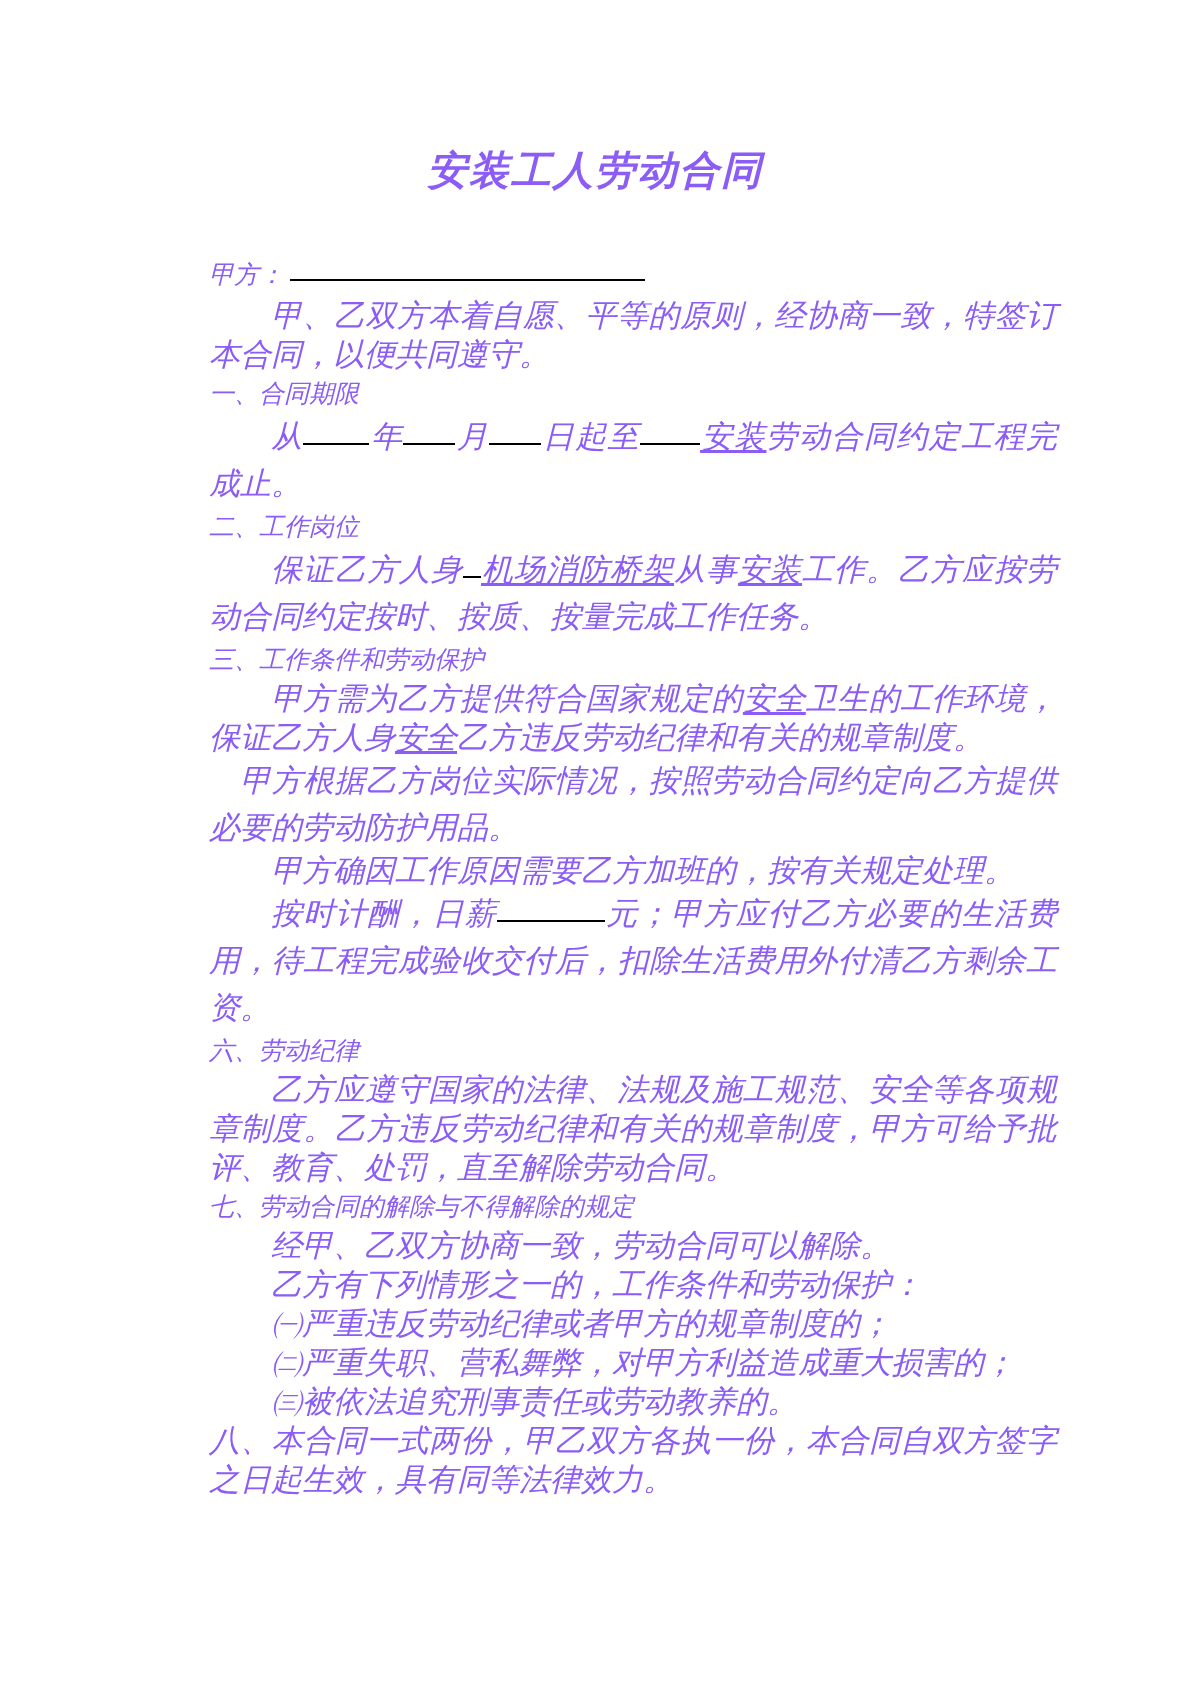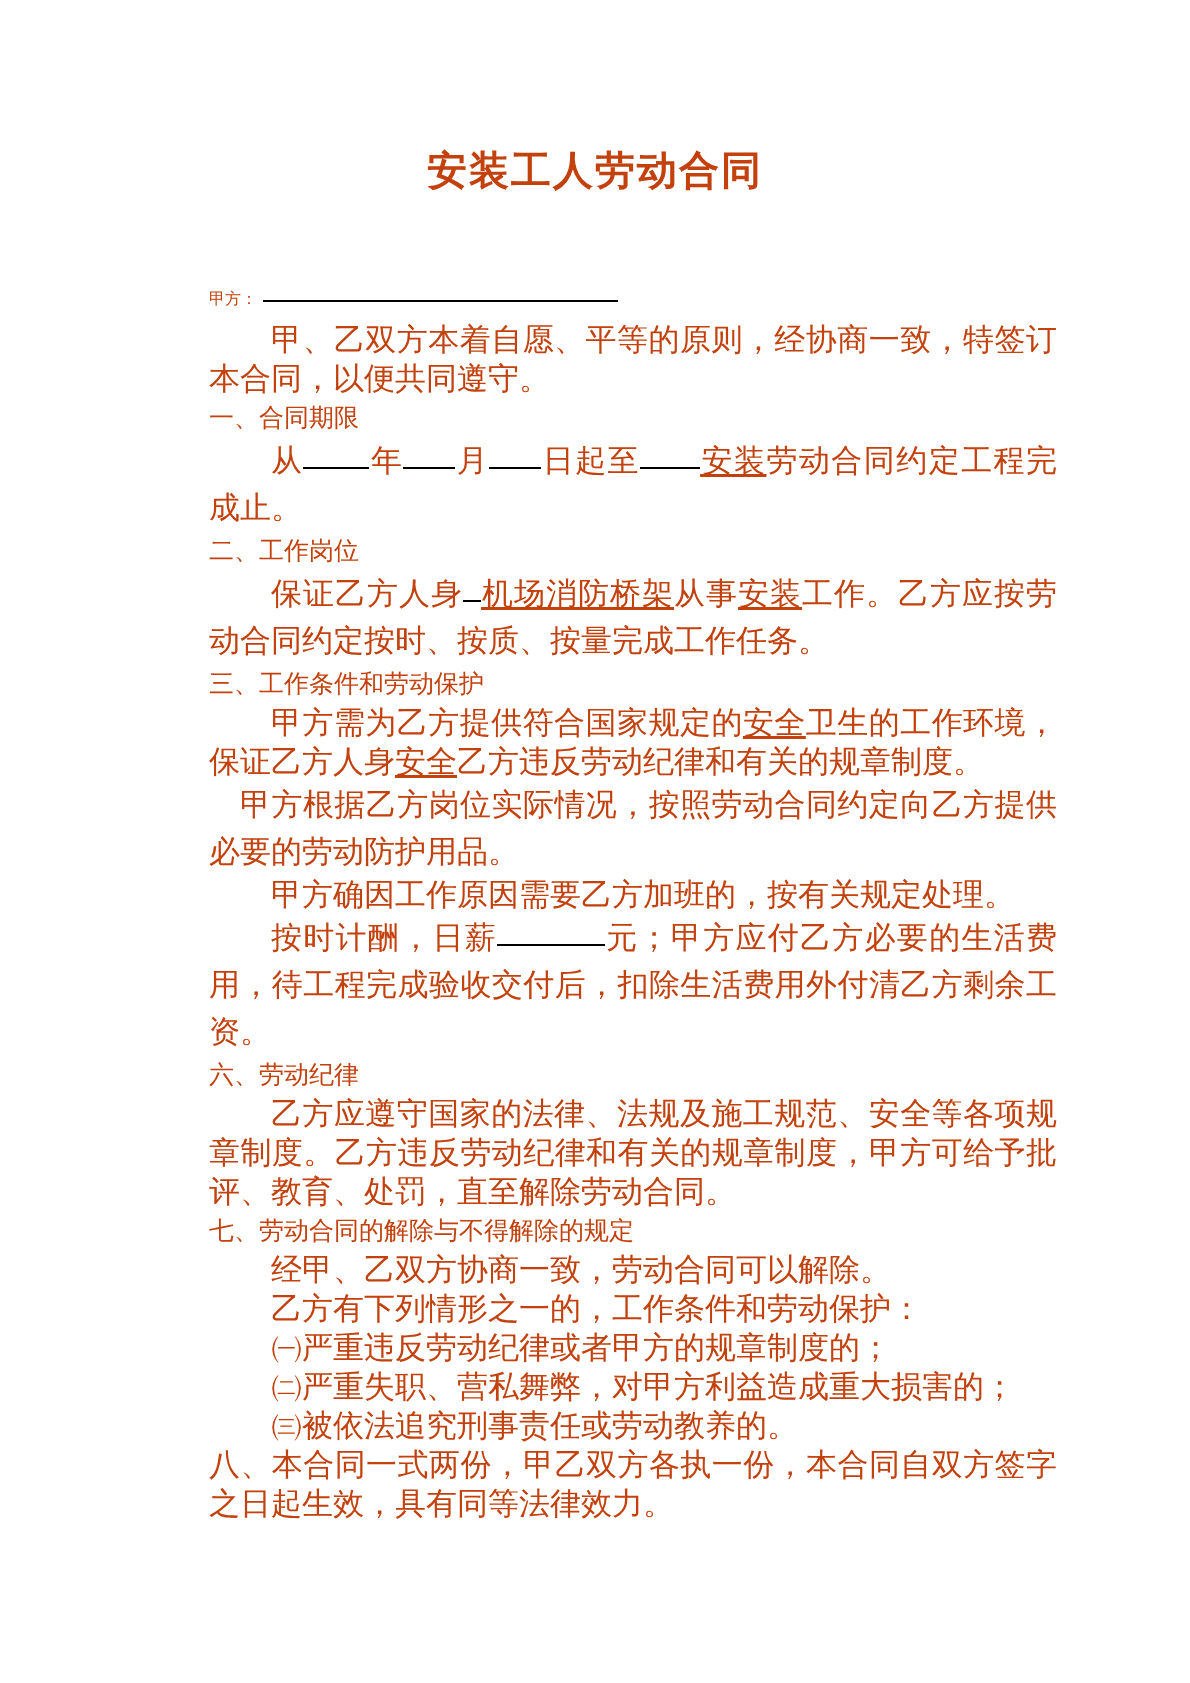--- a/index.html
+++ b/index.html
@@ -8,43 +8,43 @@
     background: #ffffff;
   }
   .page {
     position: relative;
     width: 1038px;
     height: 1683px;
     background: #ffffff;
     margin: 0 auto;
     overflow: hidden;
     font-family: "DejaVu Serif", "Liberation Serif", serif;
-    color: #c2410c;
+    color: #8b5cf6;
+    font-style: italic;
   }
   .doc-title {
     text-align: center;
     font-family: "DejaVu Sans", "Liberation Sans", sans-serif;
     font-weight: bold;
     font-size: 40px;
     letter-spacing: 2px;
     margin: 0;
     padding-top: 148px;
     line-height: 1.1;
   }
   .body-wrap {
     position: absolute;
     left: 133px;
     top: 253px;
     width: 848px;
   }
   .party-line {
-    font-size: 16px;
+    font-size: 25px;
     line-height: 43px;
     white-space: nowrap;
-    margin-top: 24px;
   }
   .party-line .blank {
     display: inline-block;
     width: 355px;
     border-bottom: 2px solid #000;
     vertical-align: 2px;
     margin-left: 6px;
   }
   p.para {
     margin: 0;

